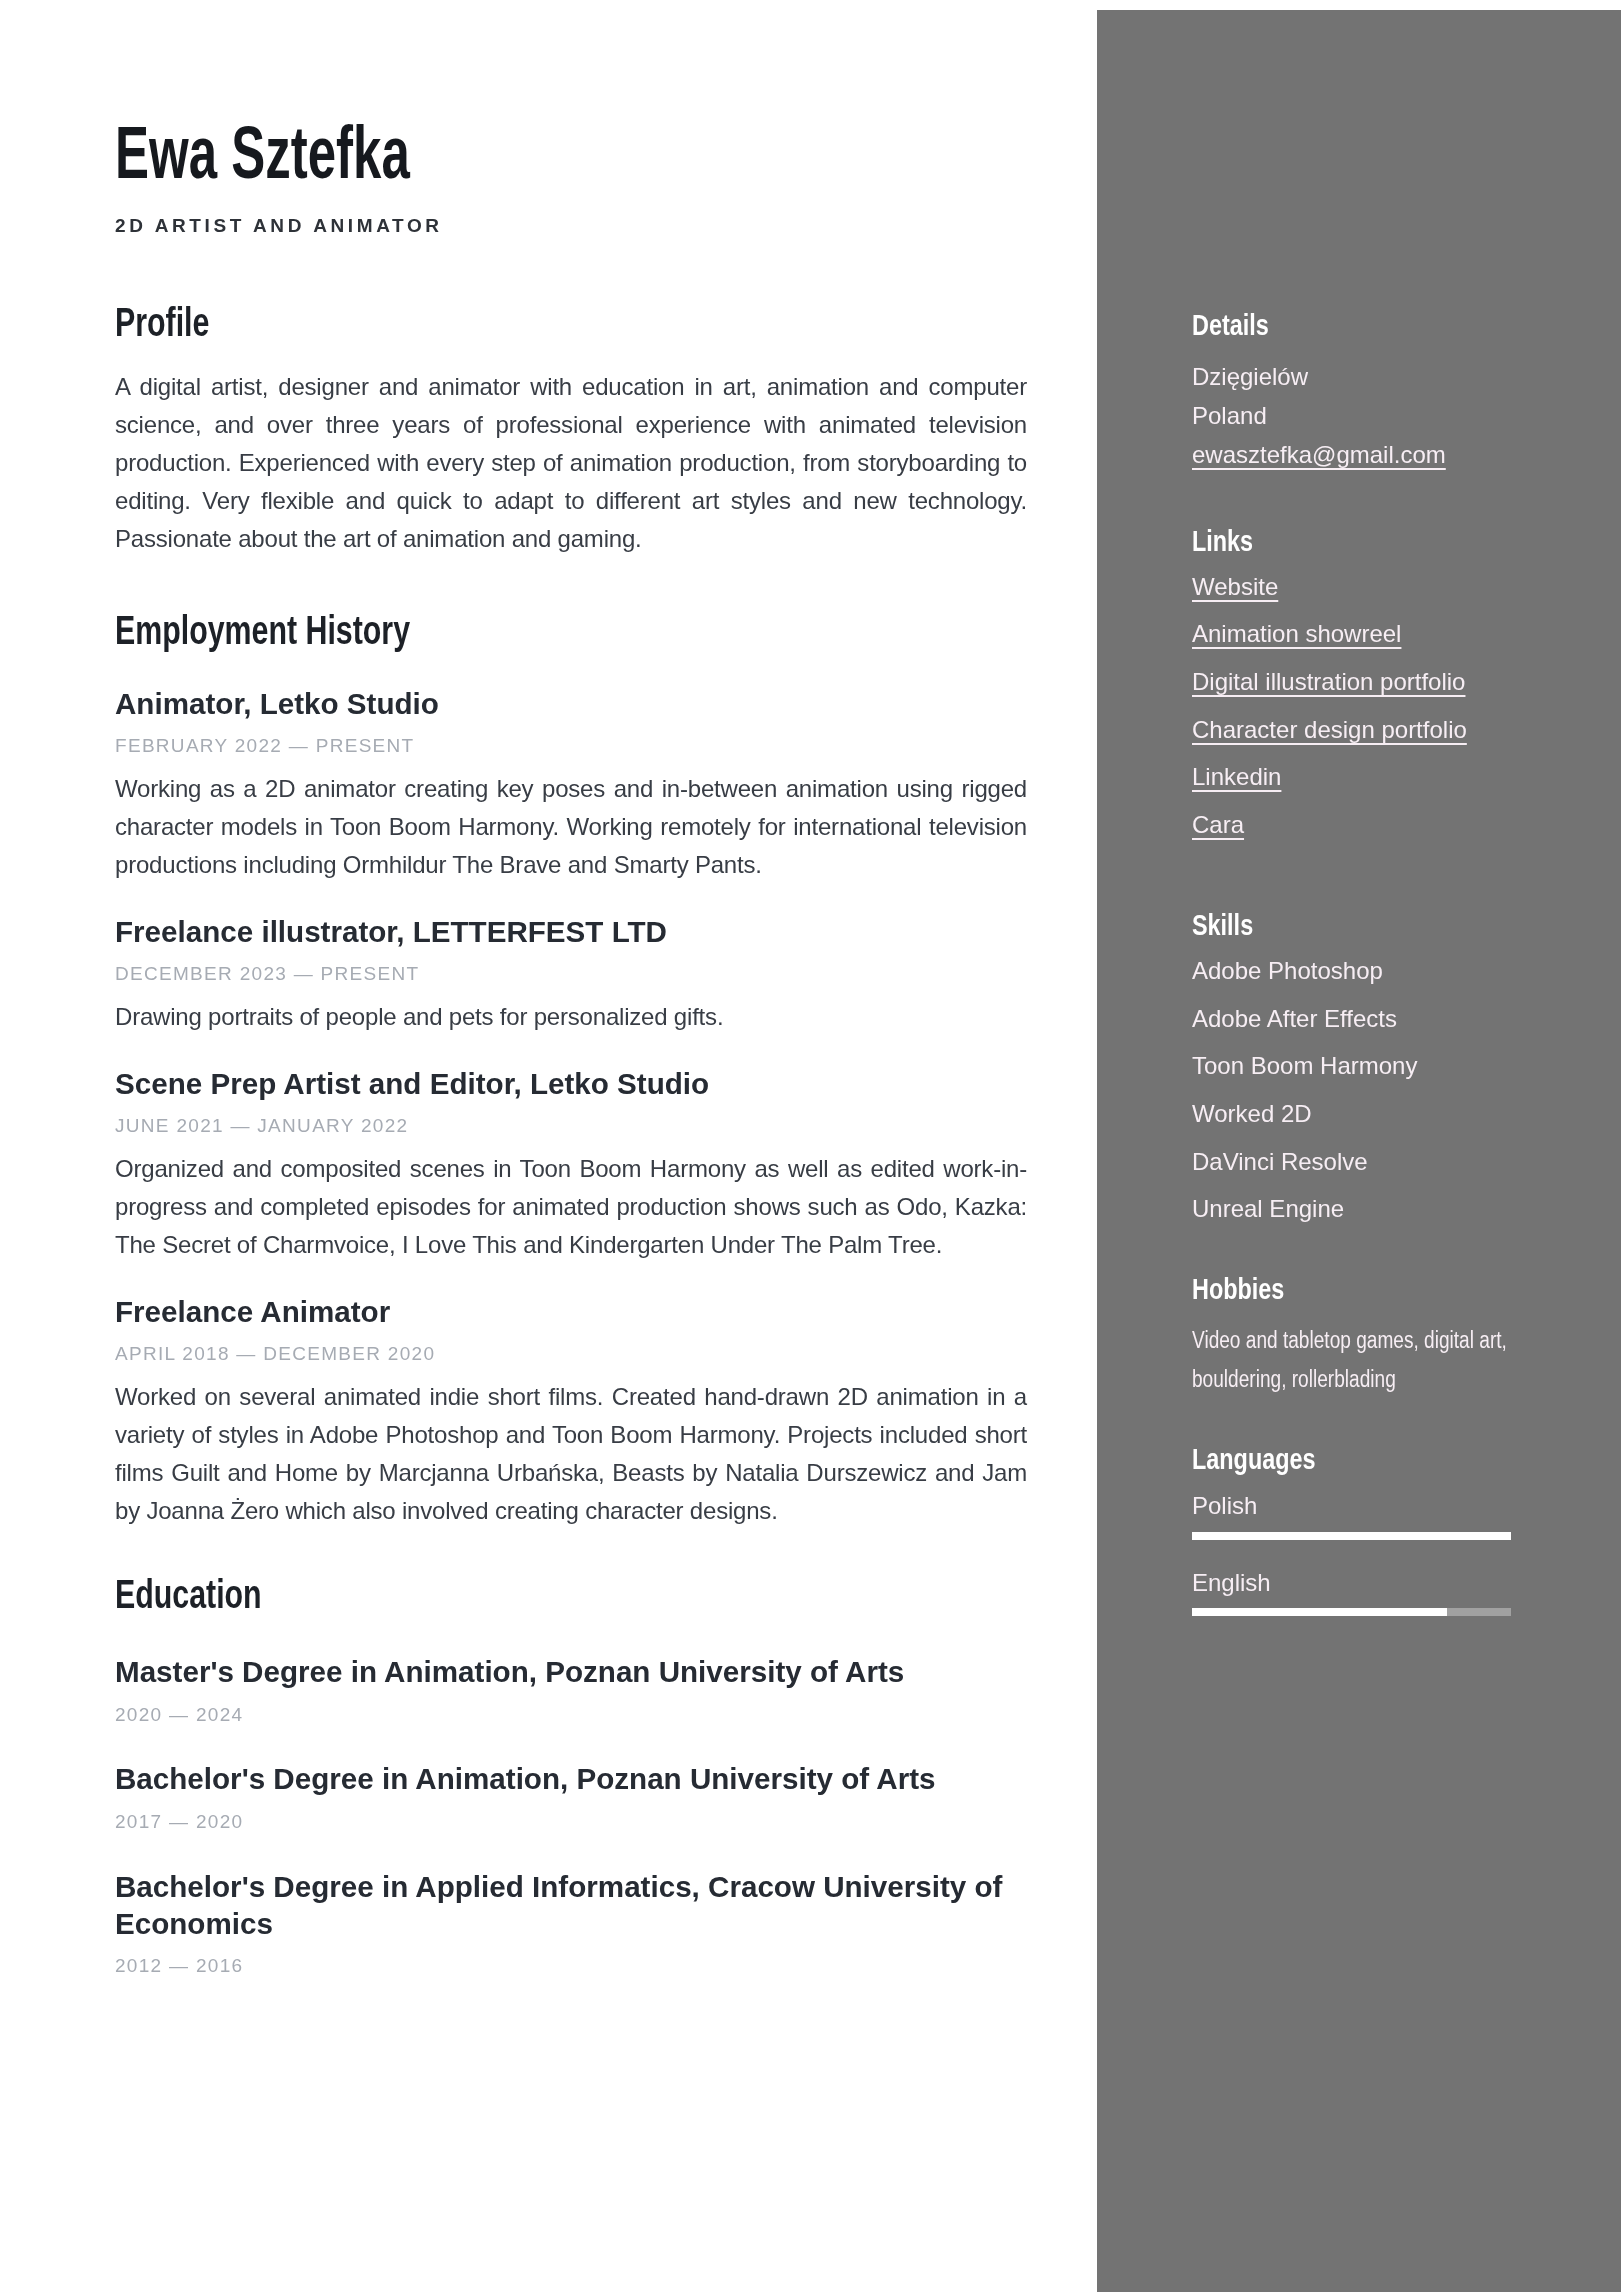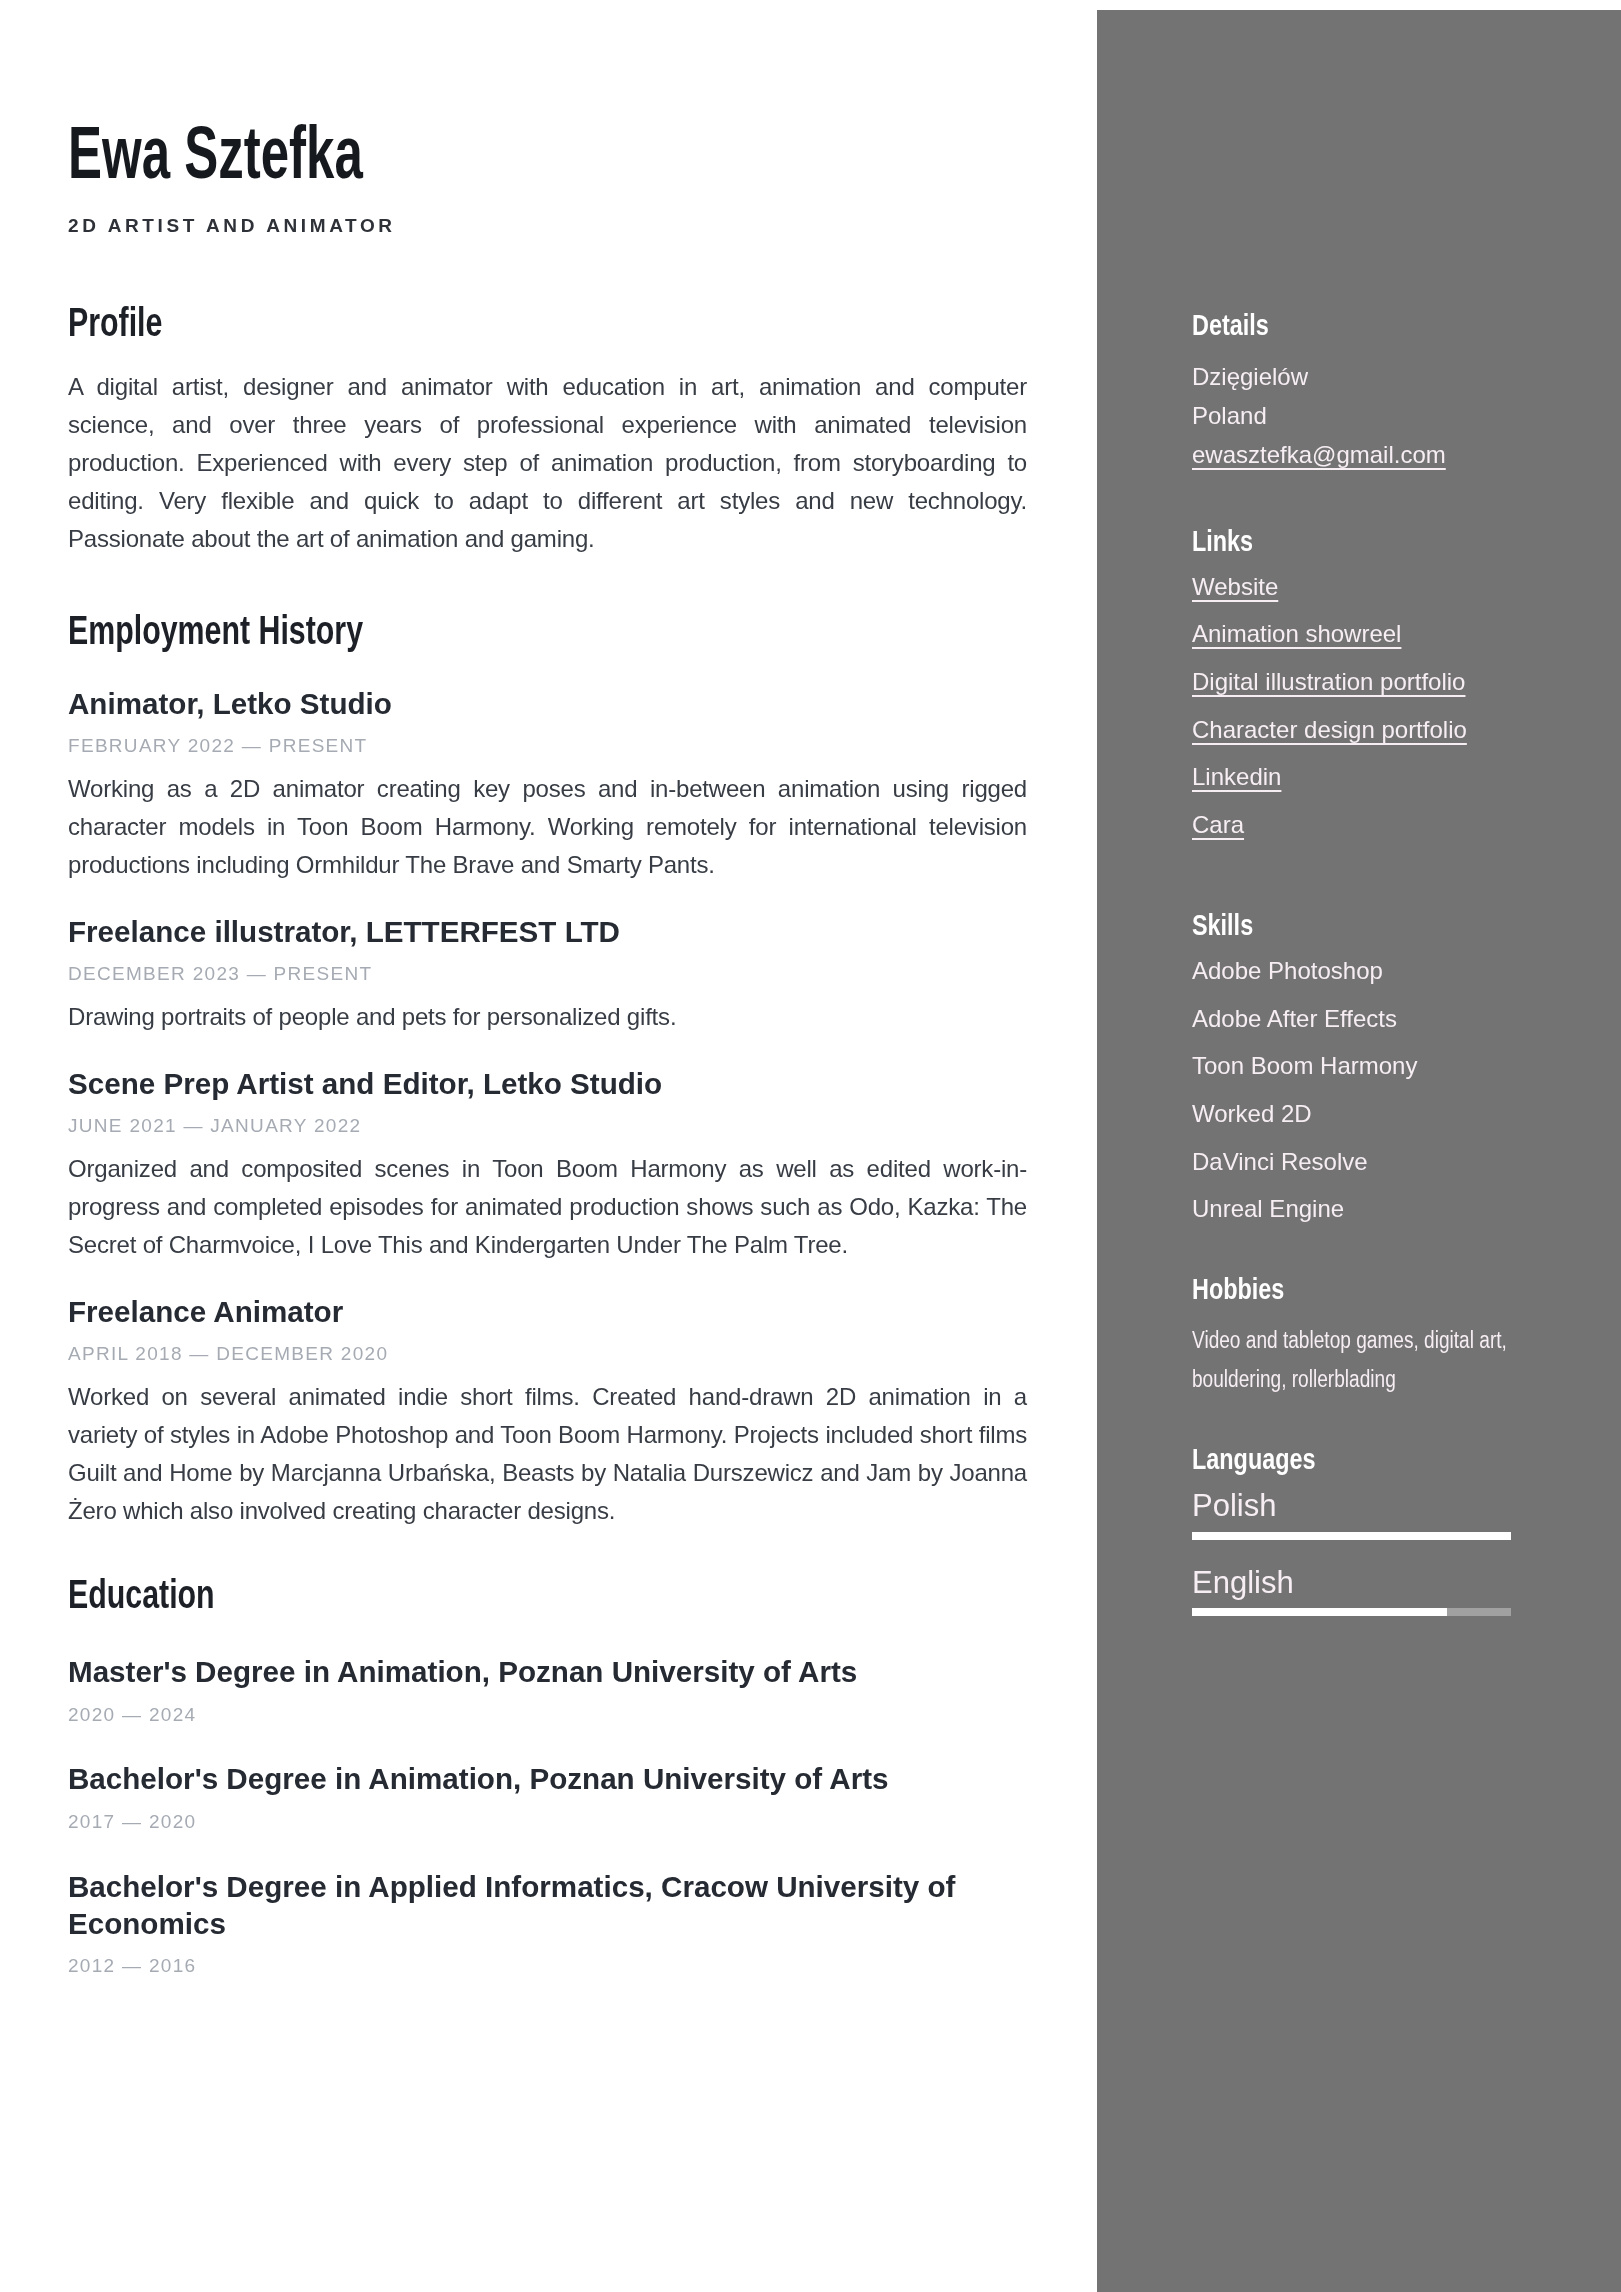--- a/index.html
+++ b/index.html
@@ -4,21 +4,21 @@
 <style>
   html,body { margin:0; padding:0; background:#e8e8e8; }
   .page {
     position:relative; width:1621px; height:2293px; background:#ffffff;
     font-family:"Liberation Sans", sans-serif; overflow:hidden;
     margin:0 auto;
   }
   
   .main {
     position:absolute; left:0; top:0; width:1097px; height:1659px;
-    padding:115px 70px 0 68px; box-sizing:border-box;
+    padding:115px 70px 0 115px; box-sizing:border-box;
   }
   .name {
     font-size:75px; font-weight:700; color:#16191e; line-height:1;
     transform:scaleX(0.68); transform-origin:0 50%; white-space:nowrap;
     letter-spacing:0;
   }
   .subtitle {
     margin-top:23px; font-size:19px; font-weight:700; color:#2e3238;
     letter-spacing:3.6px; line-height:1.4;
   }
@@ -63,21 +63,21 @@
     text-decoration:underline; text-underline-offset:4.5px; margin-bottom:20.6px;
     cursor:pointer;
   }
   .side-link-row { line-height:0; }
   .skill-item { font-size:24px; line-height:27px; color:#f7eef4; margin-bottom:20.6px; }
   .hobbies-text {
     font-size:23px; line-height:39px; color:#f7eef4; width:385px;
     transform:scaleX(0.83); transform-origin:0 0; margin:0;
   }
   .lang { margin-bottom:28px; }
-  .lang-name { font-size:31px; line-height:29px; color:#f7eef4; }
+  .lang-name { font-size:24px; line-height:29px; color:#f7eef4; }
   .lang-bar {
     margin-top:11.6px; height:8px; width:319px;
     background:rgba(255,255,255,0.33); position:relative;
   }
   .lang-fill { height:8px; background:#ffffff; width:0; }
 </style>
 </head>
 <body>
 
 <div class="page">

